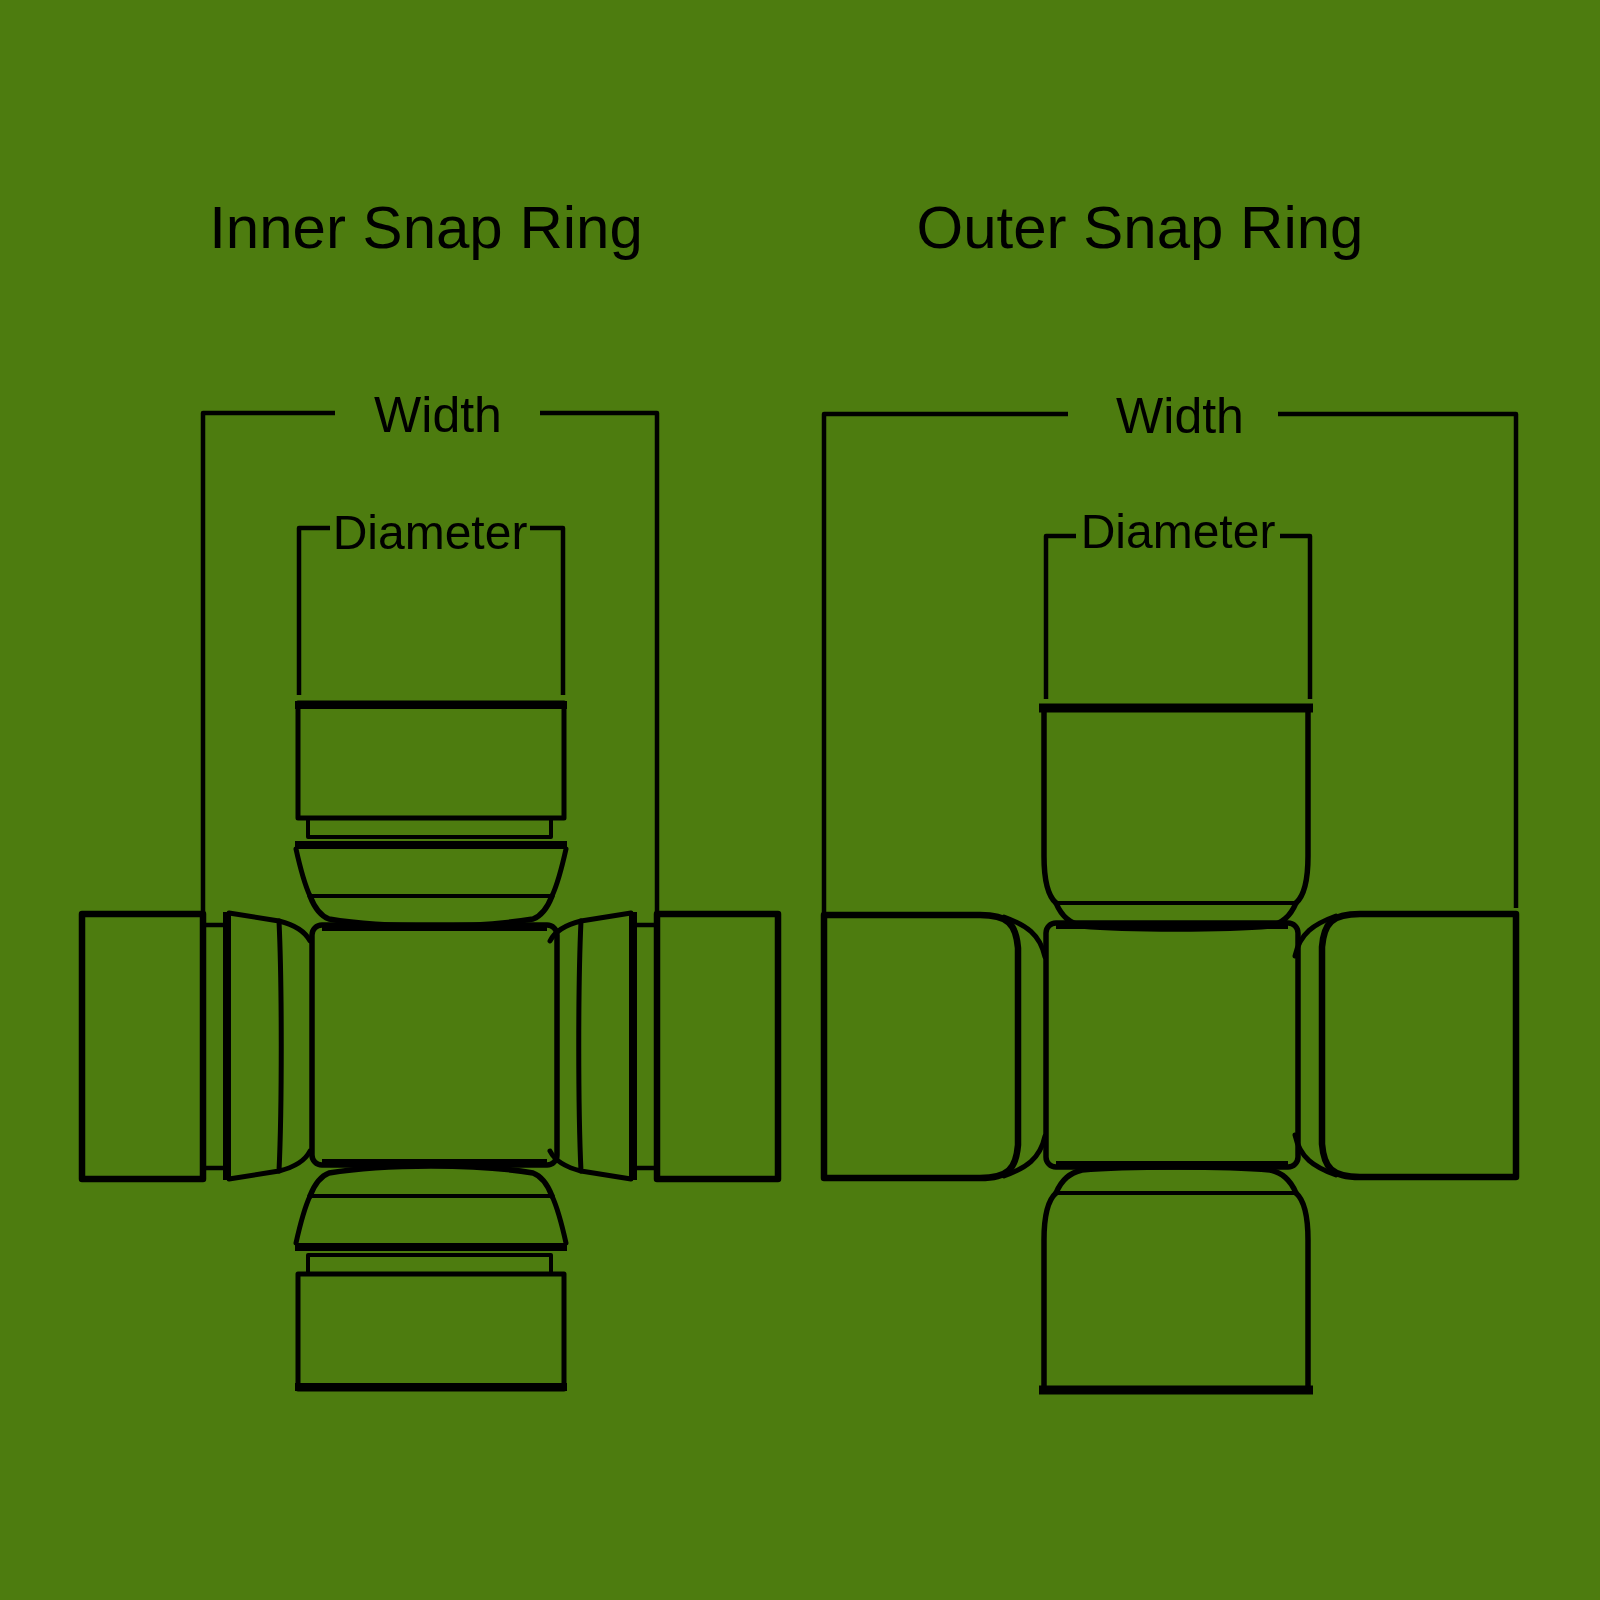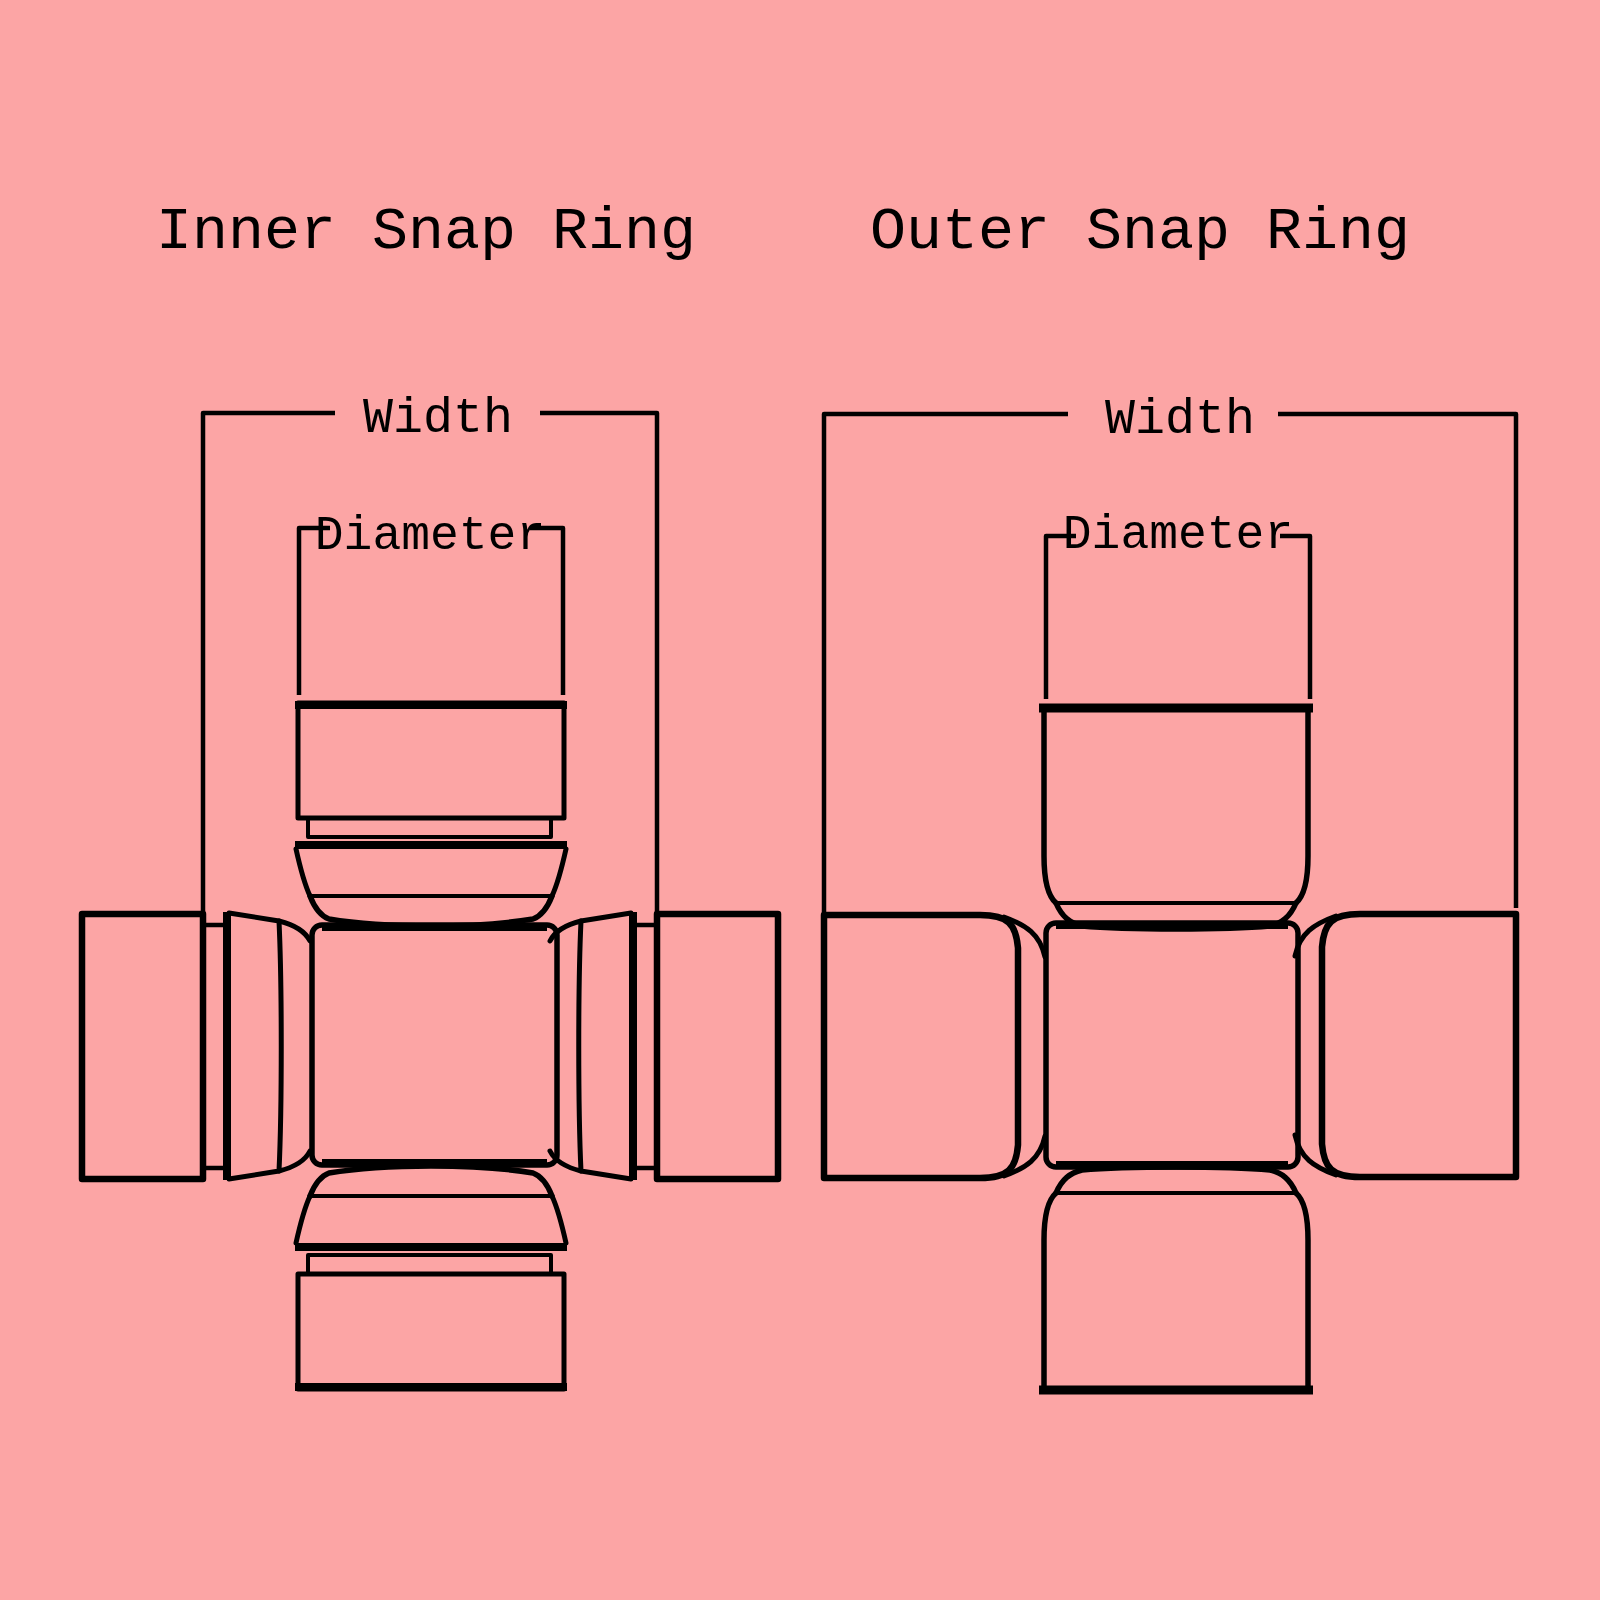--- a/index.html
+++ b/index.html
@@ -1,20 +1,20 @@
 <!DOCTYPE html>
 <html><head>
 <meta charset="utf-8">
 <style>
   html,body{margin:0;padding:0;background:#ffffff;}
   .canvas{
     position:relative;
     width:1600px;height:1600px;
-    background:#fca5a5;
-    font-family:Liberation Mono, monospace;
+    background:#4d7c0f;
+    font-family:Liberation Sans, sans-serif;
     overflow:hidden;
   }
   svg{display:block;}
   .ln{fill:none;stroke:#000000;stroke-linejoin:round;}
   .w4 {stroke-width:4;}
   .w45{stroke-width:4.5;}
   .w5 {stroke-width:5;}
   .w55{stroke-width:5.5;}
   .w65{stroke-width:6.5;}
   .w8 {stroke-width:8;}

